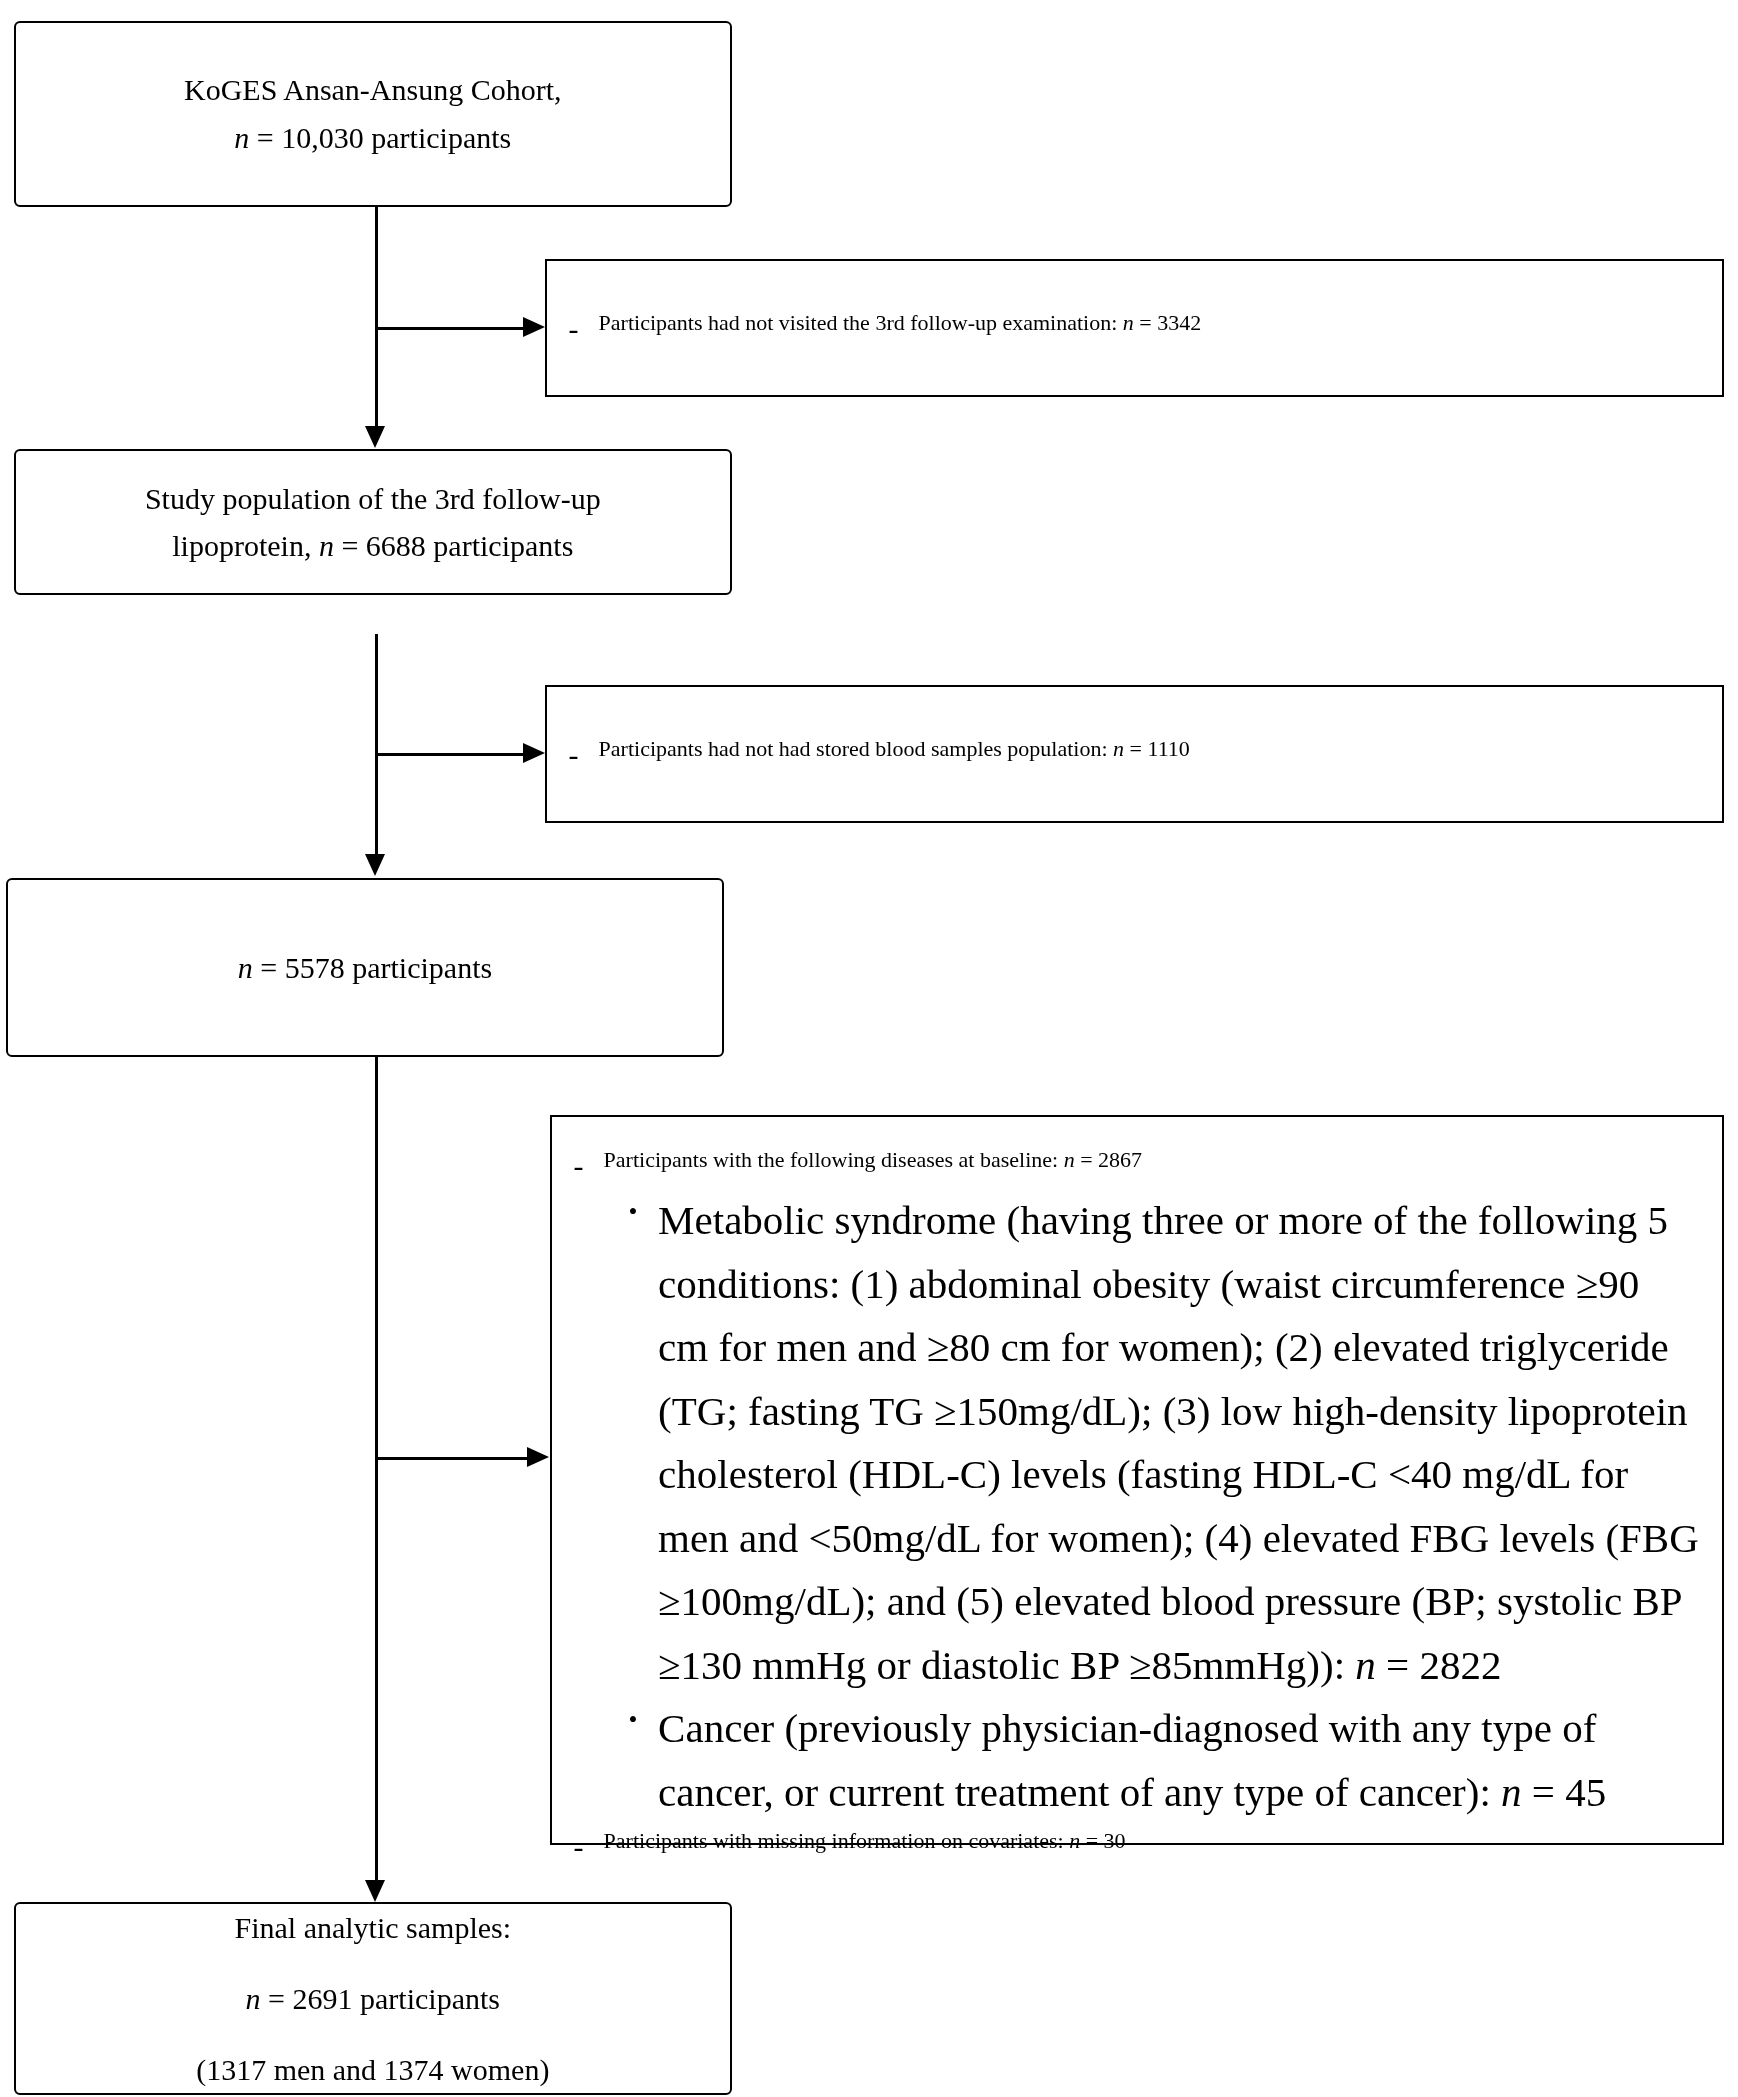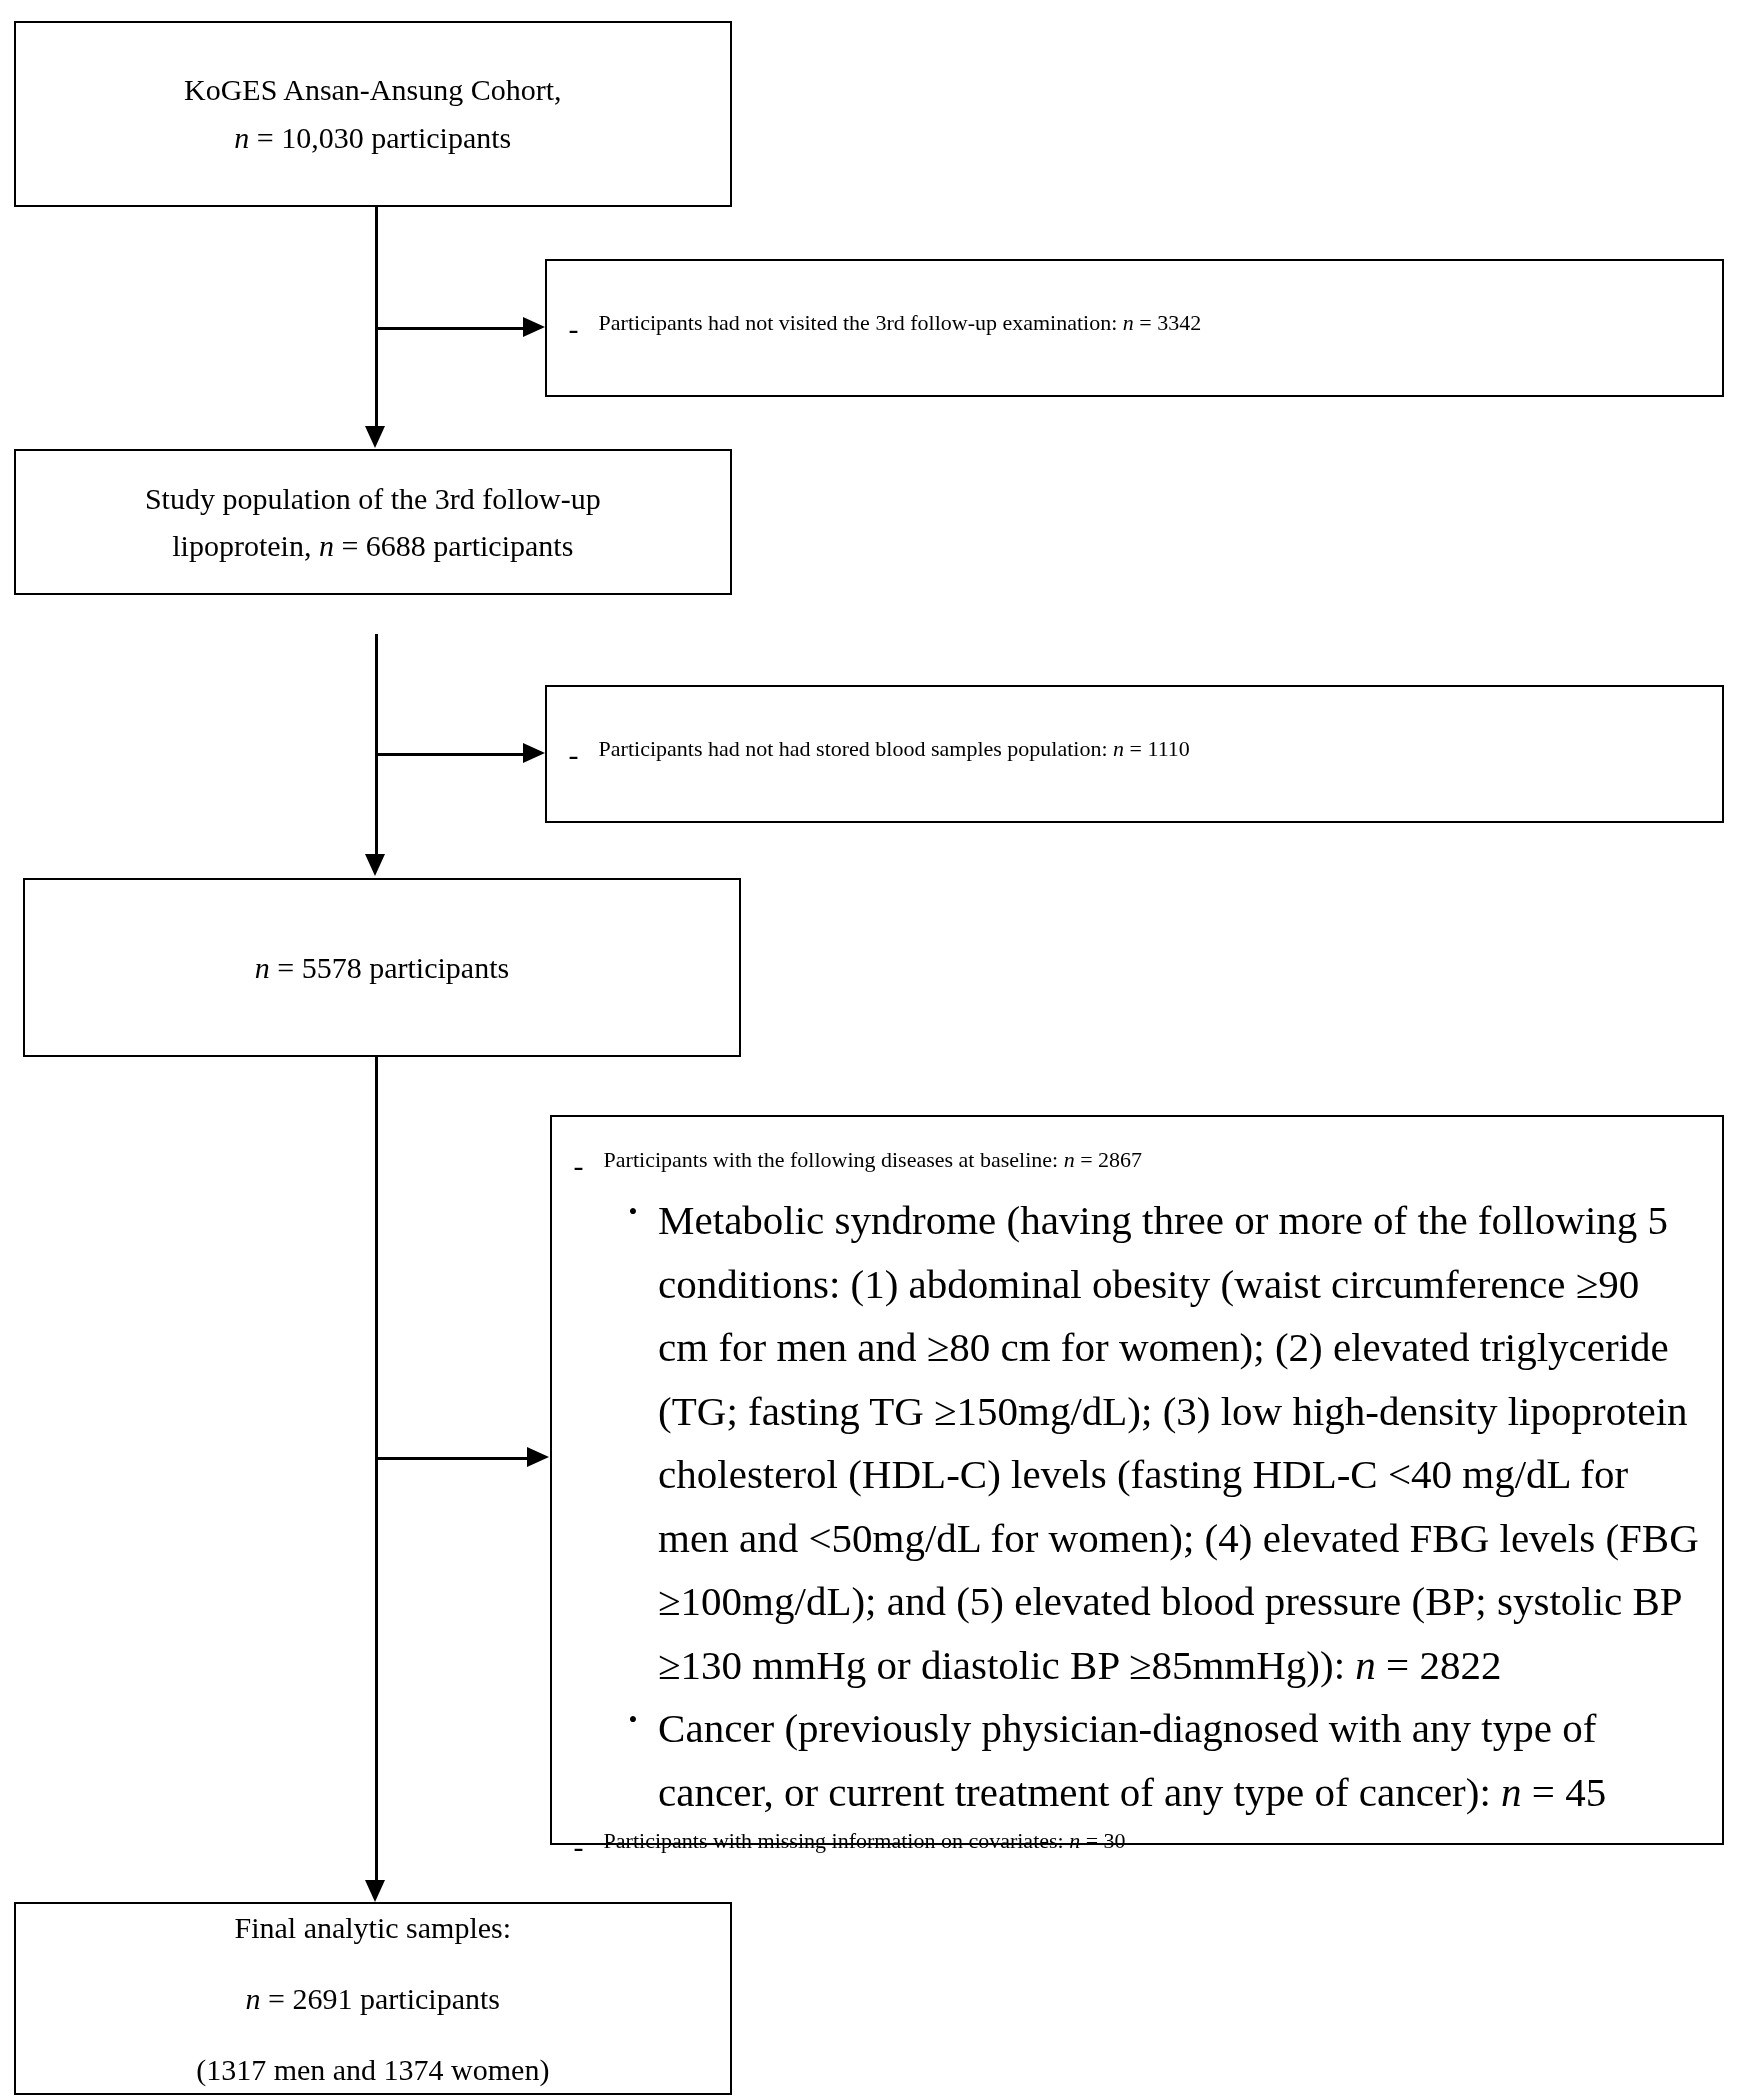--- a/index.html
+++ b/index.html
@@ -21,20 +21,21 @@
     box-sizing: border-box;
     border: 2px solid #000000;
     background: #ffffff;
   }
   .box-center {
     display: flex;
     flex-direction: column;
     align-items: center;
     justify-content: center;
     text-align: center;
+    border-radius: 6px;
   }
   .box-left {
     display: block;
     text-align: left;
   }
   .line {
     position: relative;
     font-size: 30px;
     line-height: 1.58;
     white-space: nowrap;
@@ -142,21 +143,21 @@
   <div class="hline" style="left:375px; top:753px; width:150px; height:2.5px;"></div>
   <div class="arrow-right" style="left:523px; top:743px;"></div>
 
   <div class="box box-left" style="left:545px; top:685px; width:1179px; height:138px; padding:45px 16.7px 0 21.6px;">
     <div class="excl-row">
       <div class="excl-dash">-</div>
       <div class="excl-text"><span>Participants had not had stored blood samples population: </span><em class="n">n</em><span> = 1110</span></div>
     </div>
   </div>
 
-  <div class="box box-center" style="left:23px; top:878px; width:718px; height:179px;">
+  <div class="box box-center" style="left:6px; top:878px; width:718px; height:179px;">
     <div class="line">
       <em class="n">n</em><span> = 5578 participants</span>
     </div>
   </div>
 
   <div class="vline" style="left:375px; top:1057px; width:2.5px; height:824px;"></div>
   <div class="arrow-down" style="left:365px; top:1880px;"></div>
 
   <div class="hline" style="left:375px; top:1457px; width:155px; height:2.5px;"></div>
   <div class="arrow-right" style="left:527px; top:1447px;"></div>

